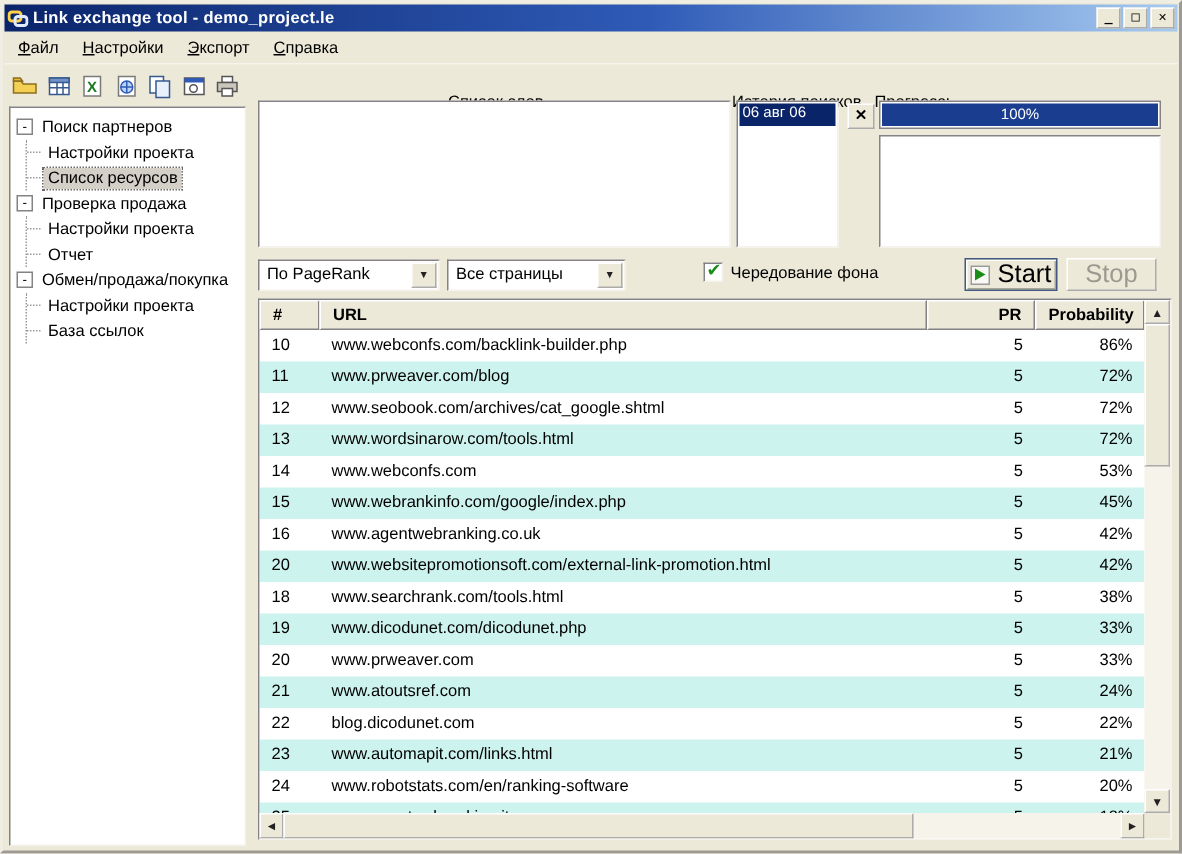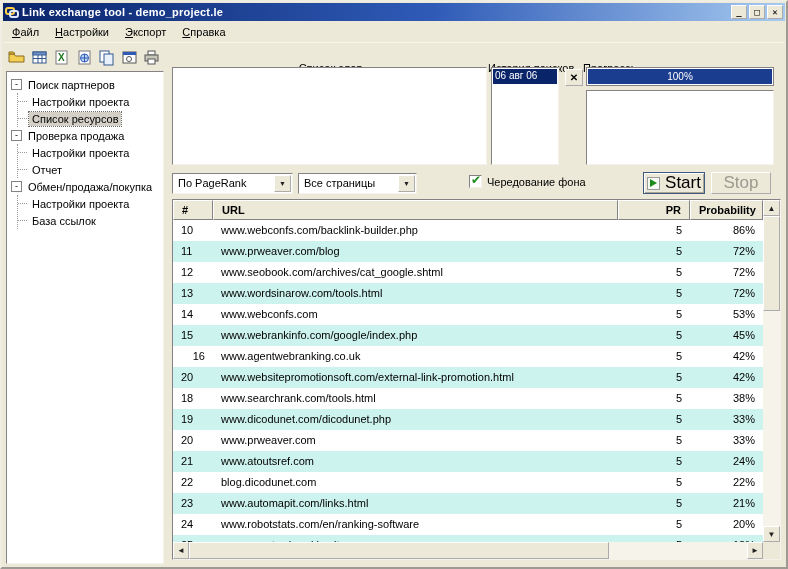--- a/index.html
+++ b/index.html
@@ -281,21 +281,21 @@
               <div class="td" style="width: 72px; text-align: right;">5</div>
               <div class="td" style="width: 73px; text-align: right;">53%</div>
             </div>
             <div class="tr" style="background: rgb(205, 243, 238);">
               <div class="td" style="width: 40px; text-align: left;">15</div>
               <div class="td" style="width: 405px; text-align: left;">www.webrankinfo.com/google/index.php</div>
               <div class="td" style="width: 72px; text-align: right;">5</div>
               <div class="td" style="width: 73px; text-align: right;">45%</div>
             </div>
             <div class="tr">
-              <div class="td" style="width: 40px; text-align: right;">16</div>
+              <div class="td" style="width: 40px; text-align: left;">16</div>
               <div class="td" style="width: 405px; text-align: left;">www.agentwebranking.co.uk</div>
               <div class="td" style="width: 72px; text-align: right;">5</div>
               <div class="td" style="width: 73px; text-align: right;">42%</div>
             </div>
             <div class="tr" style="background: rgb(205, 243, 238);">
               <div class="td" style="width: 40px; text-align: left;">20</div>
               <div class="td" style="width: 405px; text-align: left;">www.websitepromotionsoft.com/external-link-promotion.html</div>
               <div class="td" style="width: 72px; text-align: right;">5</div>
               <div class="td" style="width: 73px; text-align: right;">42%</div>
             </div>

